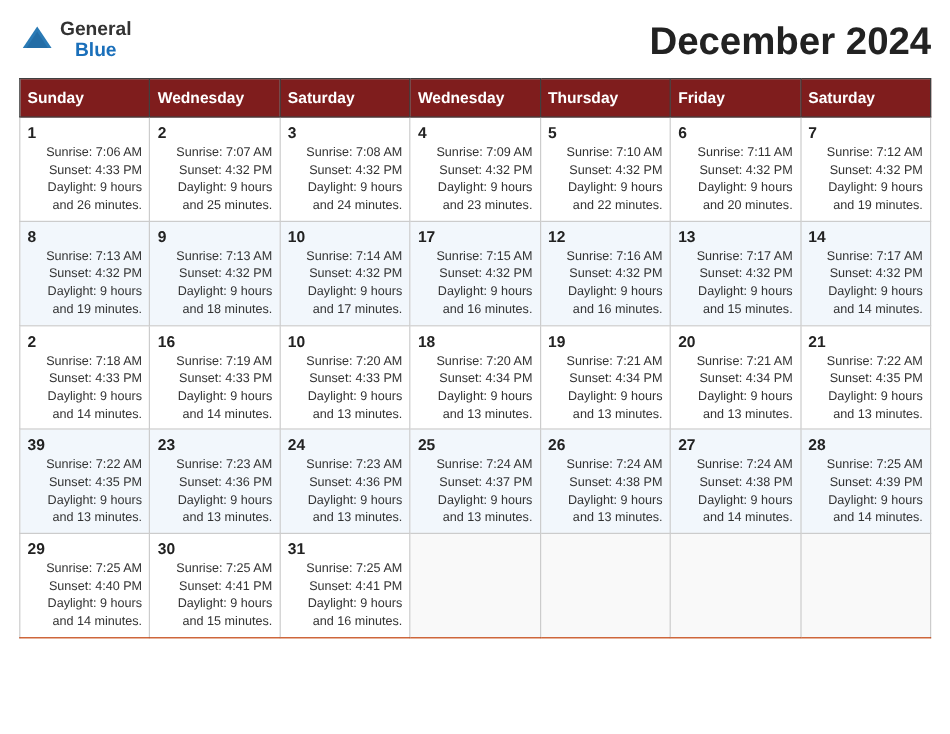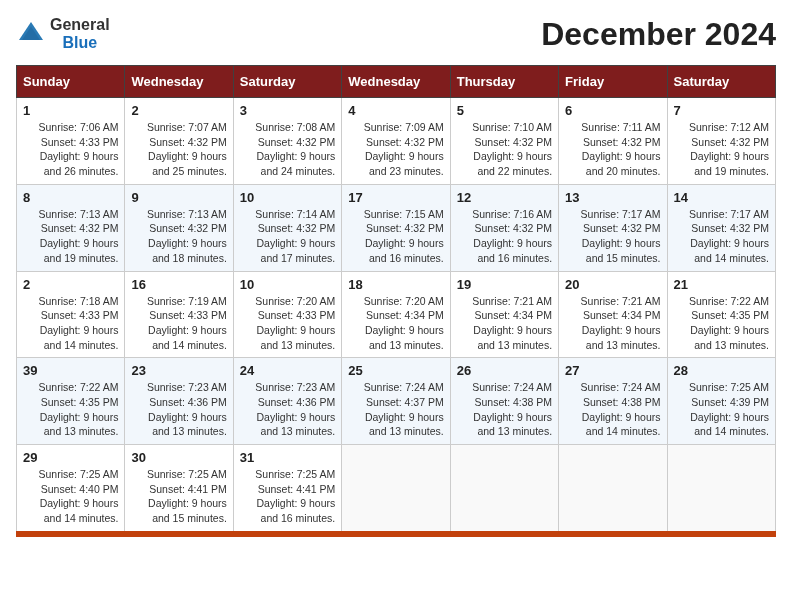--- a/index.html
+++ b/index.html
@@ -80,21 +80,21 @@
     .day-info {
       color: #333;
       font-size: 10.5px;
       line-height: 1.4;
       text-align: right;
     }
     .empty-cell {
       background: #f9f9f9 !important;
     }
     .last-row td {
-      border-bottom: 6px solid #c2410c;
+      border-bottom: 1px solid #c2410c;
     }
   </style>
 </head>
 <body>
 
 <div class="header">
   <div class="logo">
     <svg class="logo-icon" viewBox="0 0 40 40">
       <polygon points="20,4 36,28 4,28" fill="#2a7ab5"></polygon>
       <polygon points="20,10 32,28 8,28" fill="#1a5a90" opacity="0.4"></polygon>

